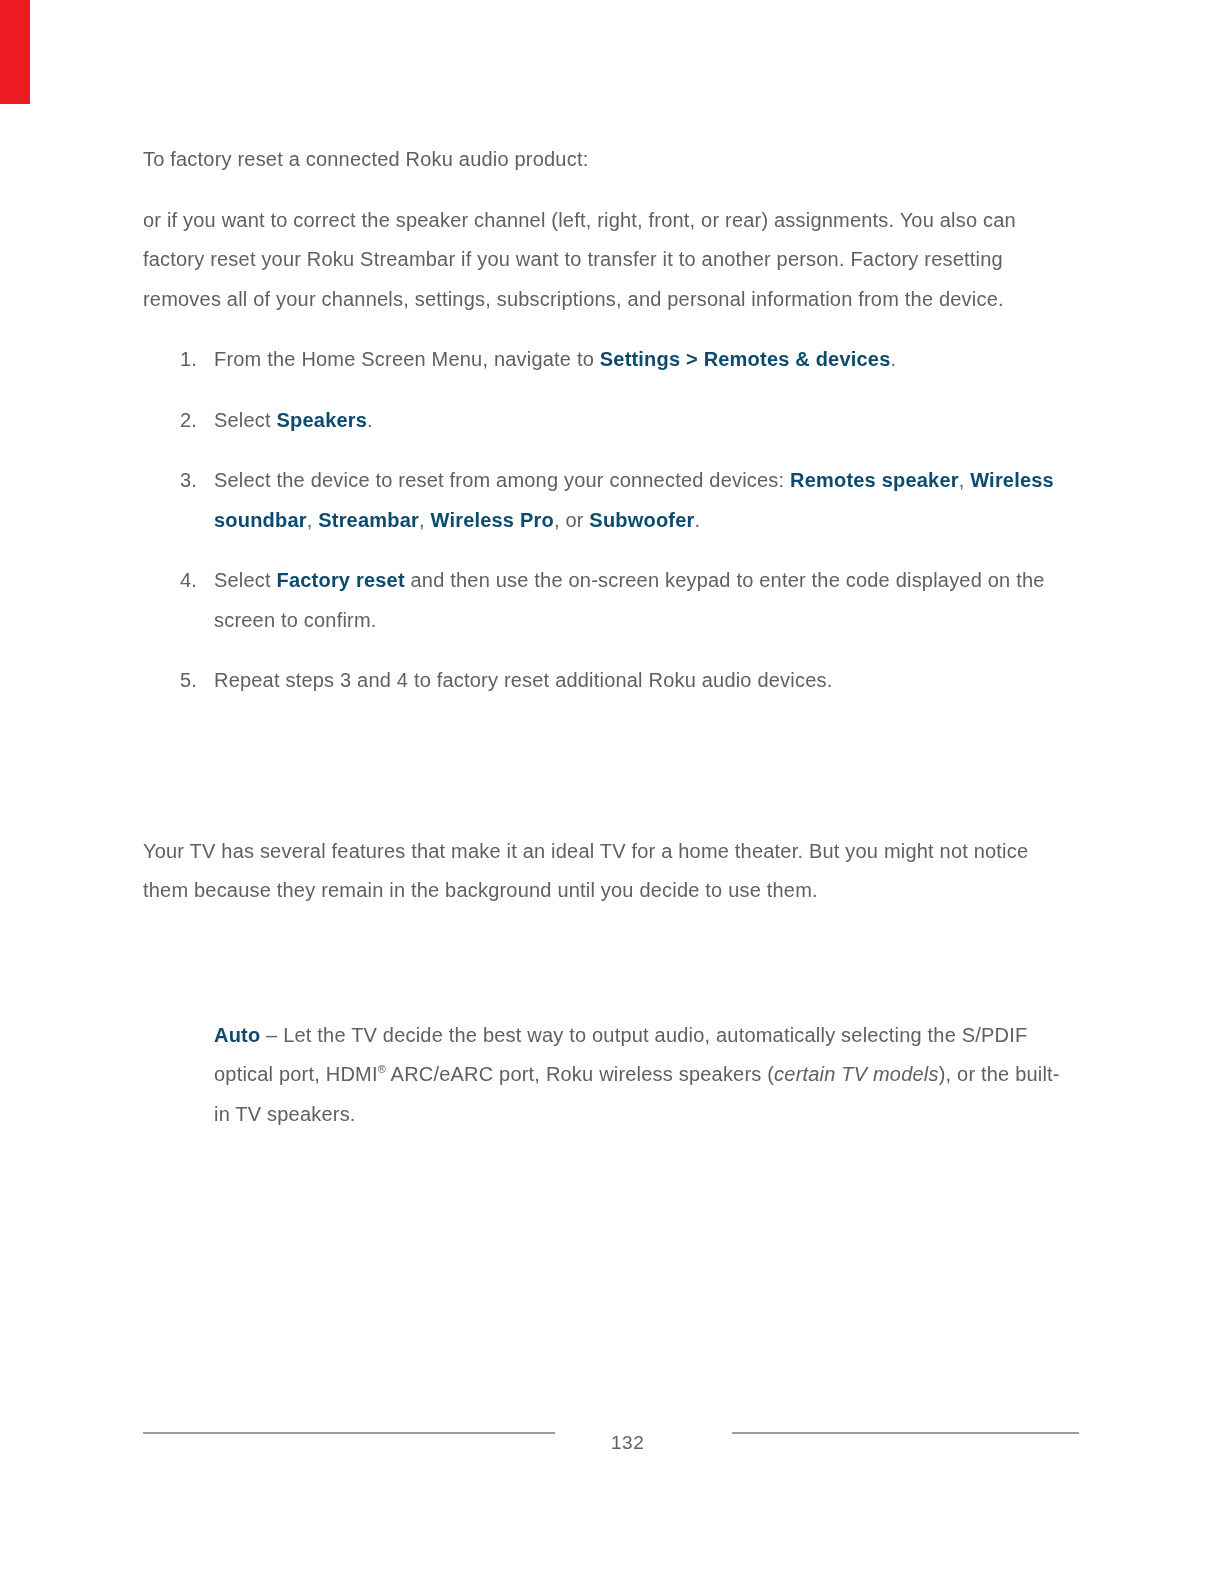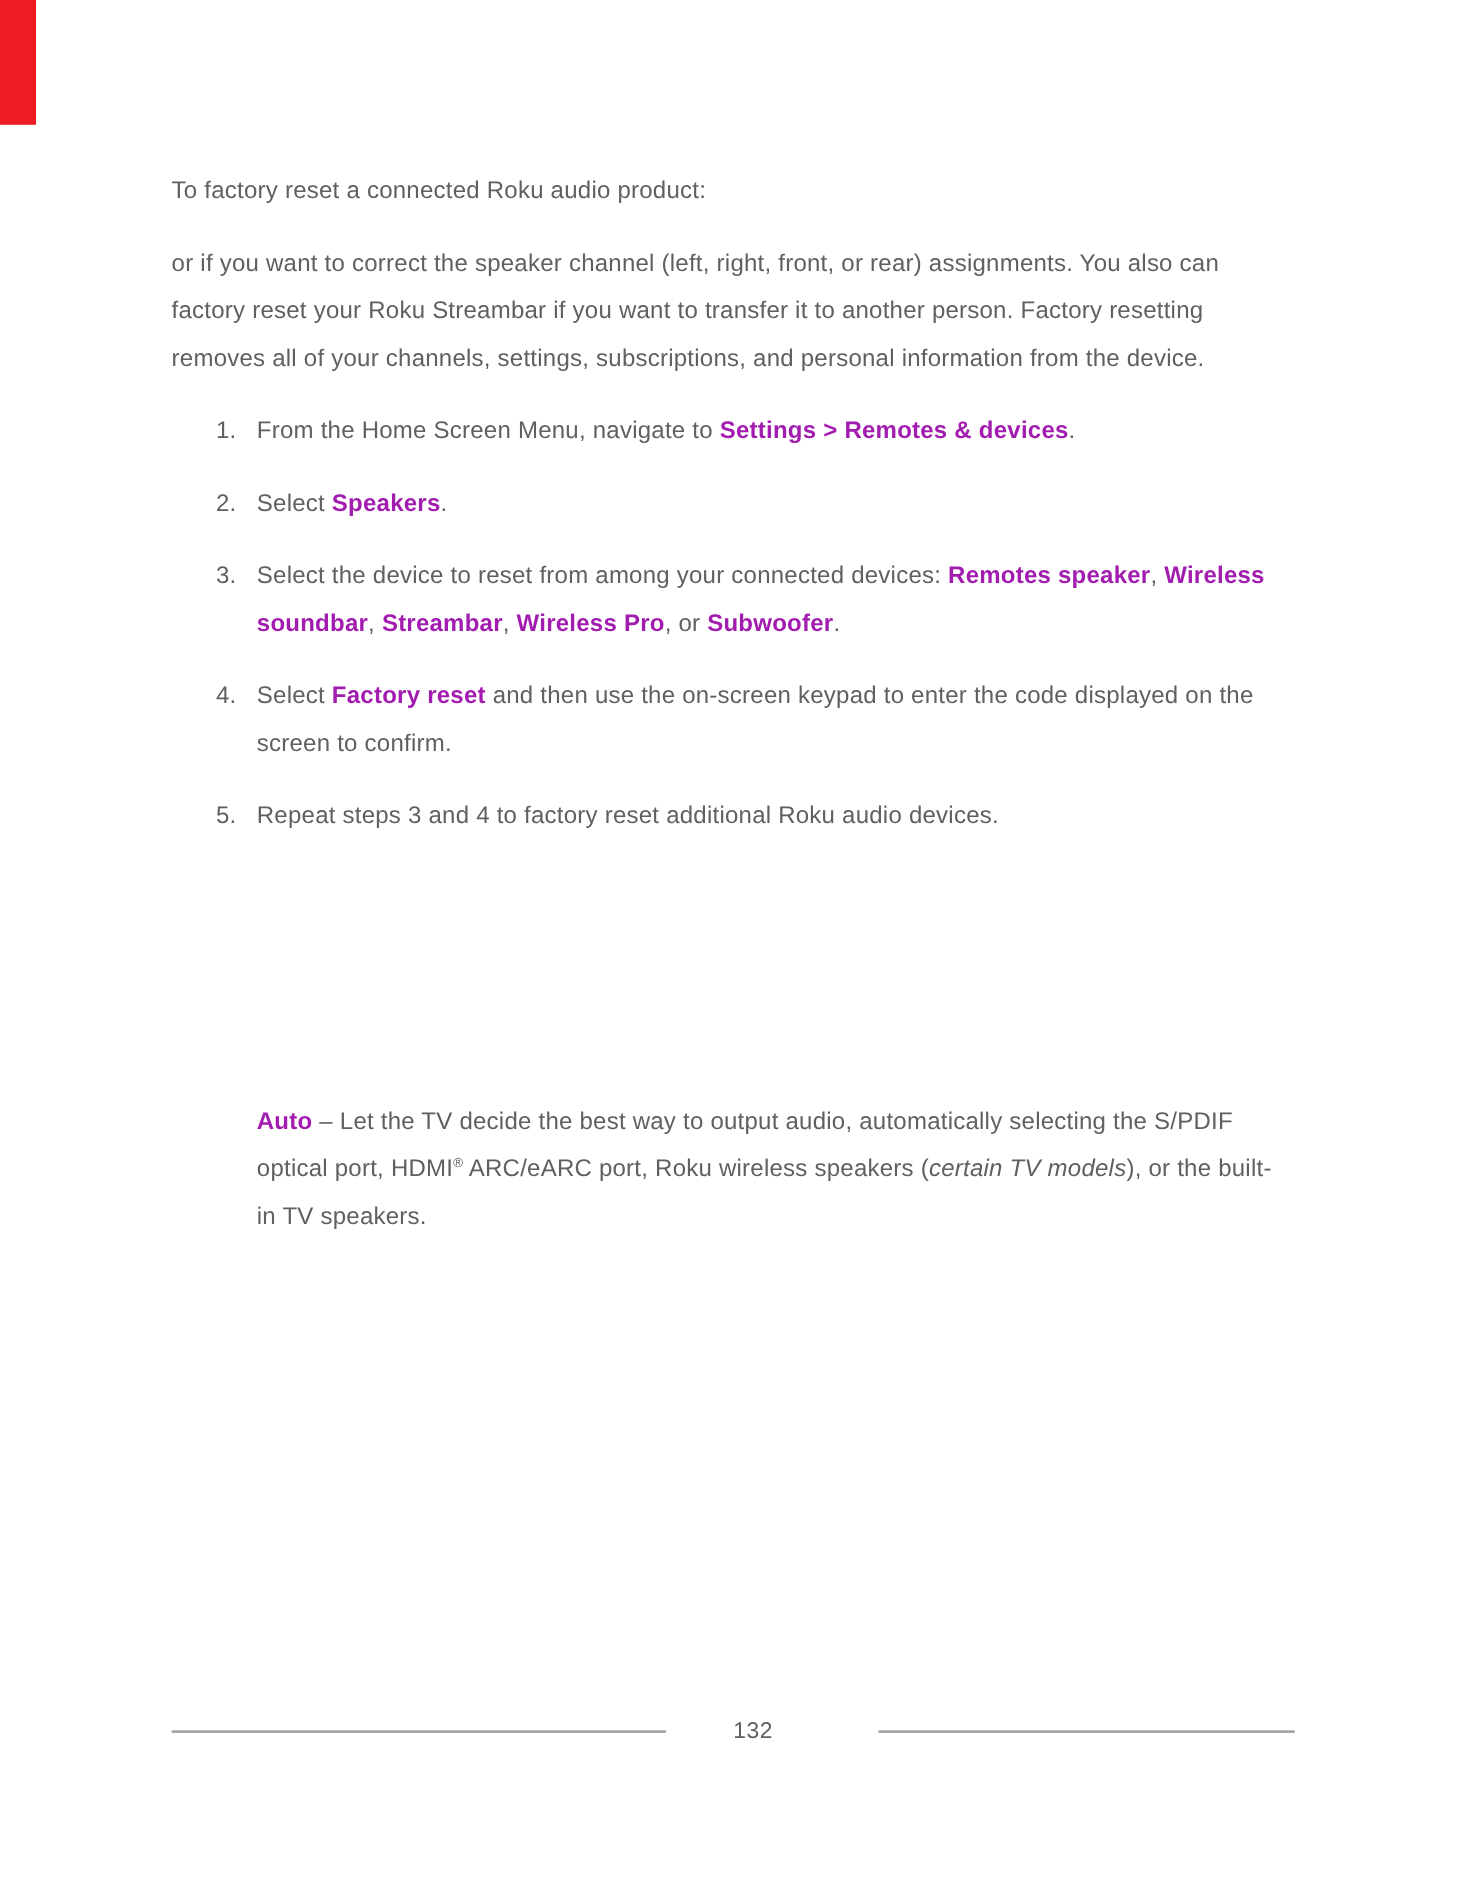--- a/index.html
+++ b/index.html
@@ -24,21 +24,21 @@
     position: absolute;
     left: 143px;
     top: 140px;
     width: 932px;
     font-size: 20px;
     line-height: 39.5px;
     letter-spacing: 0.2px;
     font-weight: 400;
   }
   .para { margin: 0 0 21px 0; }
-  .bold { font-weight: 700; color: #a21caf; }
+  .bold { font-weight: 700; color: #0c4a6e; }
   .italic { font-style: italic; }
   sup { font-size: 11px; line-height: 0; }
   .doc-link {
     color: #4a7ebb;
     text-decoration: underline;
     cursor: pointer;
   }
   .ordered-list { margin: 0 0 0 37px; }
   .list-item {
     display: flex;
@@ -50,21 +50,21 @@
   .list-body { flex: 1; }
   .indent-para { margin-left: 71px; }
   .spacer-lg { height: 110px; }
   .spacer-md { height: 84px; }
   .footer {
     position: absolute;
     left: 143px;
     right: 145px;
     top: 1432px;
     display: flex;
-    align-items: center;
+    align-items: flex-start;
     font-size: 19px;
     color: #5f6062;
   }
   .footer-rule {
     height: 1.5px;
     background: #9a9c9f;
   }
   .footer-rule.left  { width: 412px; }
   .footer-rule.right { flex: 1; margin-left: 88px; }
   .page-number {
@@ -100,20 +100,21 @@
       </div>
       <div class="list-item">
         <span class="list-num">5.</span>
         <span class="list-body"><span>Repeat steps 3 and 4 to factory reset additional Roku audio devices.</span></span>
       </div>
     </div>
 
 
   <div class="spacer-lg"></div>
 
+  <p class="para"><span>Your TV has several features that make it an ideal TV for a home theater. But you might not notice them because they remain in the background until you decide to use them.</span></p>
 
   <div class="spacer-md"></div>
 
 
   <p class="para indent-para"><span class="bold">Auto</span><span> – Let the TV decide the best way to output audio, automatically selecting the S/PDIF optical port, HDMI</span><sup>®</sup><span> ARC/eARC port, Roku wireless speakers (</span><span class="italic">certain TV models</span><span>), or the built-in TV speakers.</span></p>
 </div>
 
 <div class="footer">
   <div class="footer-rule left"></div>
   <div class="page-number">132</div>

